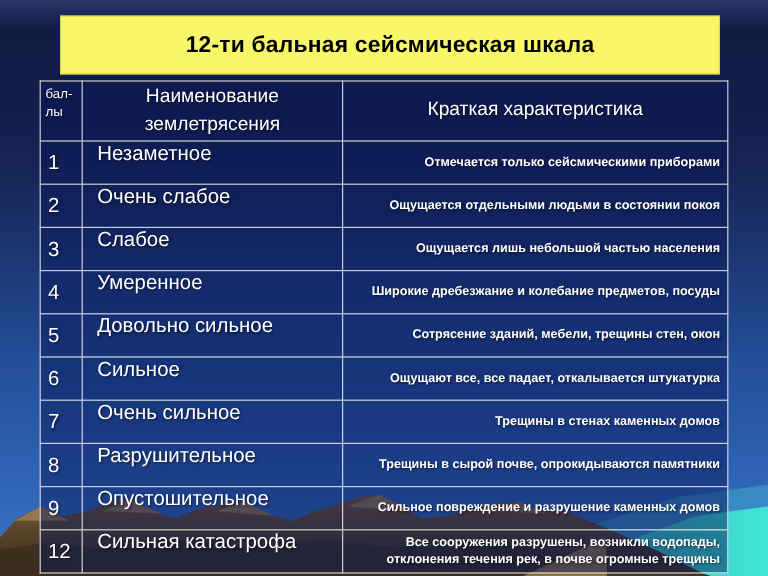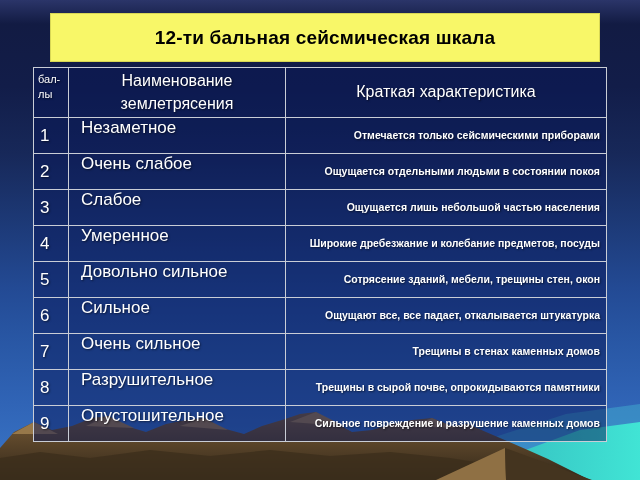--- a/index.html
+++ b/index.html
@@ -161,16 +161,21 @@
         <tr>
           <td class="col-points">8</td>
           <td class="col-name">Разрушительное</td>
           <td class="col-description">Трещины в сырой почве, опрокидываются памятники</td>
         </tr>
         <tr>
           <td class="col-points">9</td>
           <td class="col-name">Опустошительное</td>
           <td class="col-description">Сильное повреждение и разрушение каменных домов</td>
         </tr>
+        <tr>
+          <td class="col-points">12</td>
+          <td class="col-name">Сильная катастрофа</td>
+          <td class="col-description">Все сооружения разрушены, возникли водопады, отклонения течения рек, в почве огромные трещины</td>
+        </tr>
       </tbody>
   </table>
 
 </div>
 
 </body></html>

